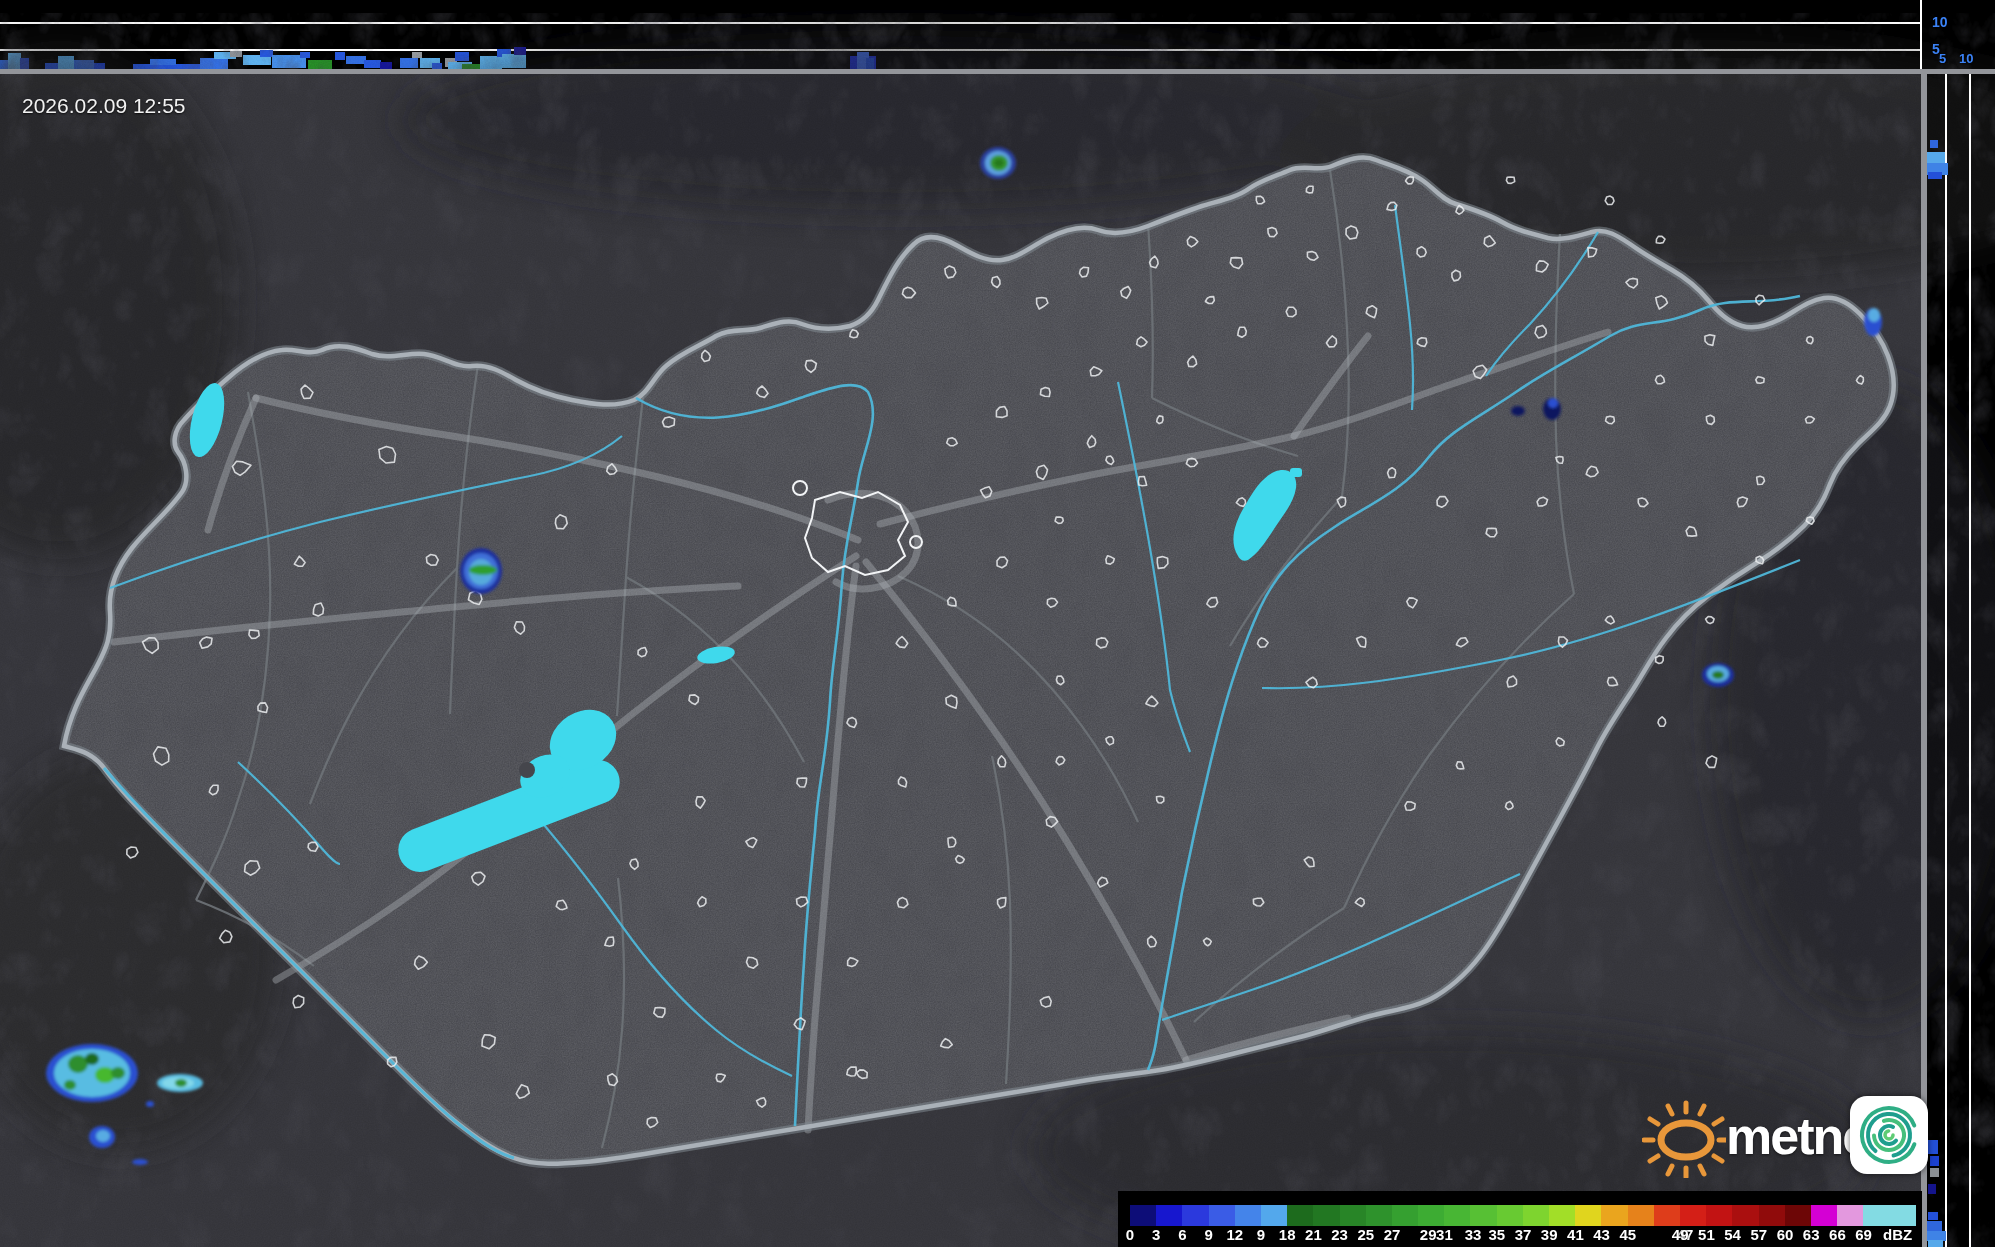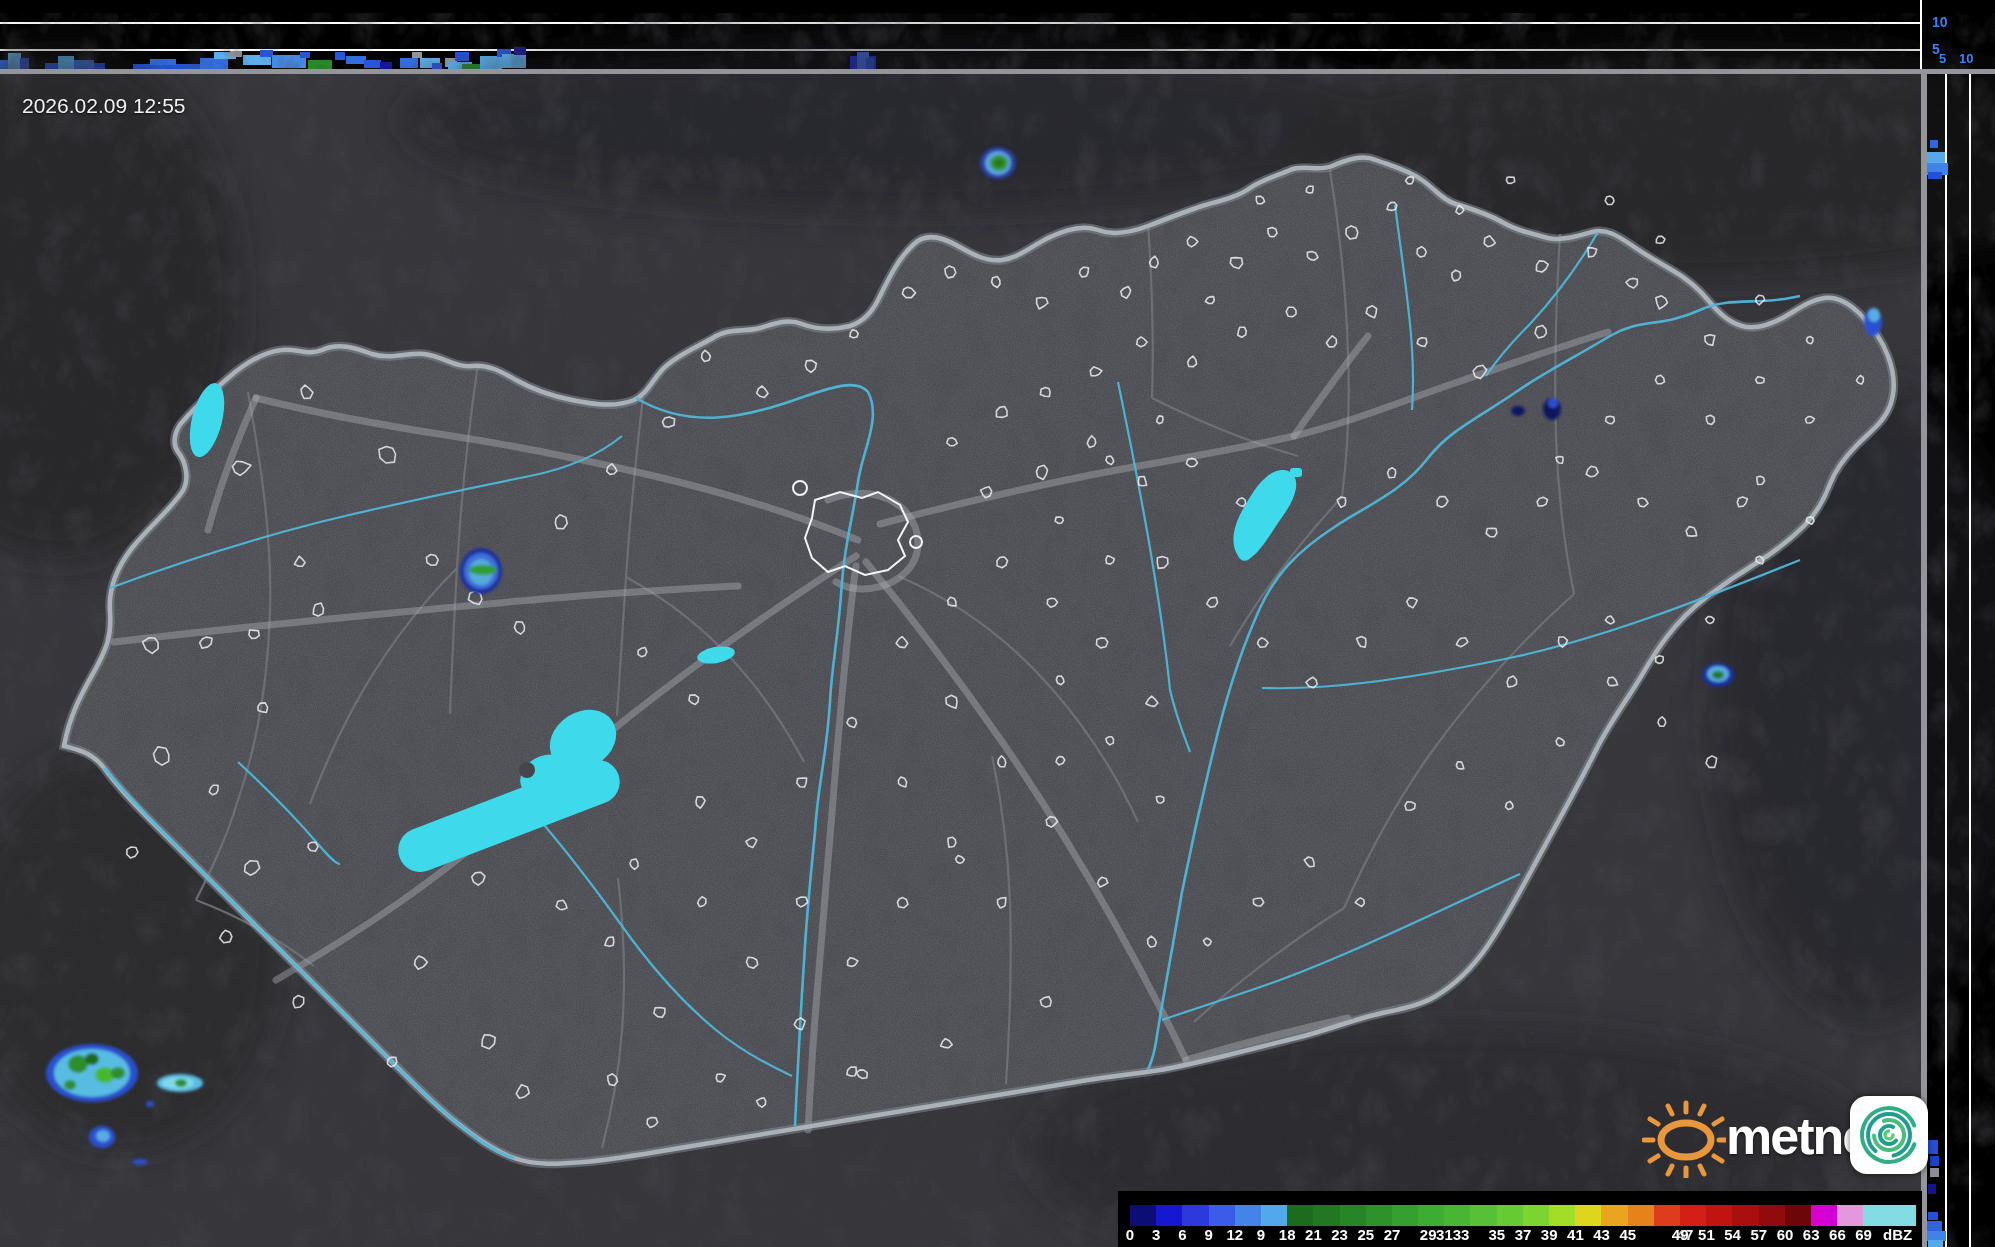--- a/index.html
+++ b/index.html
@@ -488,21 +488,21 @@
       <span style="left: 78.6px;">9</span>
       <span style="left: 104.8px;">12</span>
       <span style="left: 131px;">9</span>
       <span style="left: 157.2px;">18</span>
       <span style="left: 183.4px;">21</span>
       <span style="left: 209.6px;">23</span>
       <span style="left: 235.8px;">25</span>
       <span style="left: 262px;">27</span>
       <span style="left: 288.2px; margin-left: 10px;">29</span>
       <span style="left: 314.4px;">31</span>
-      <span style="left: 331px;">33</span>
+      <span style="left: 343px;">33</span>
       <span style="left: 366.8px;">35</span>
       <span style="left: 393px;">37</span>
       <span style="left: 419.2px;">39</span>
       <span style="left: 445.4px;">41</span>
       <span style="left: 471.6px;">43</span>
       <span style="left: 497.8px;">45</span>
       <span style="left: 524px; margin-left: 31px;">47</span>
       <span style="left: 550.2px;">49</span>
       <span style="left: 576.4px;">51</span>
       <span style="left: 602.6px;">54</span>

